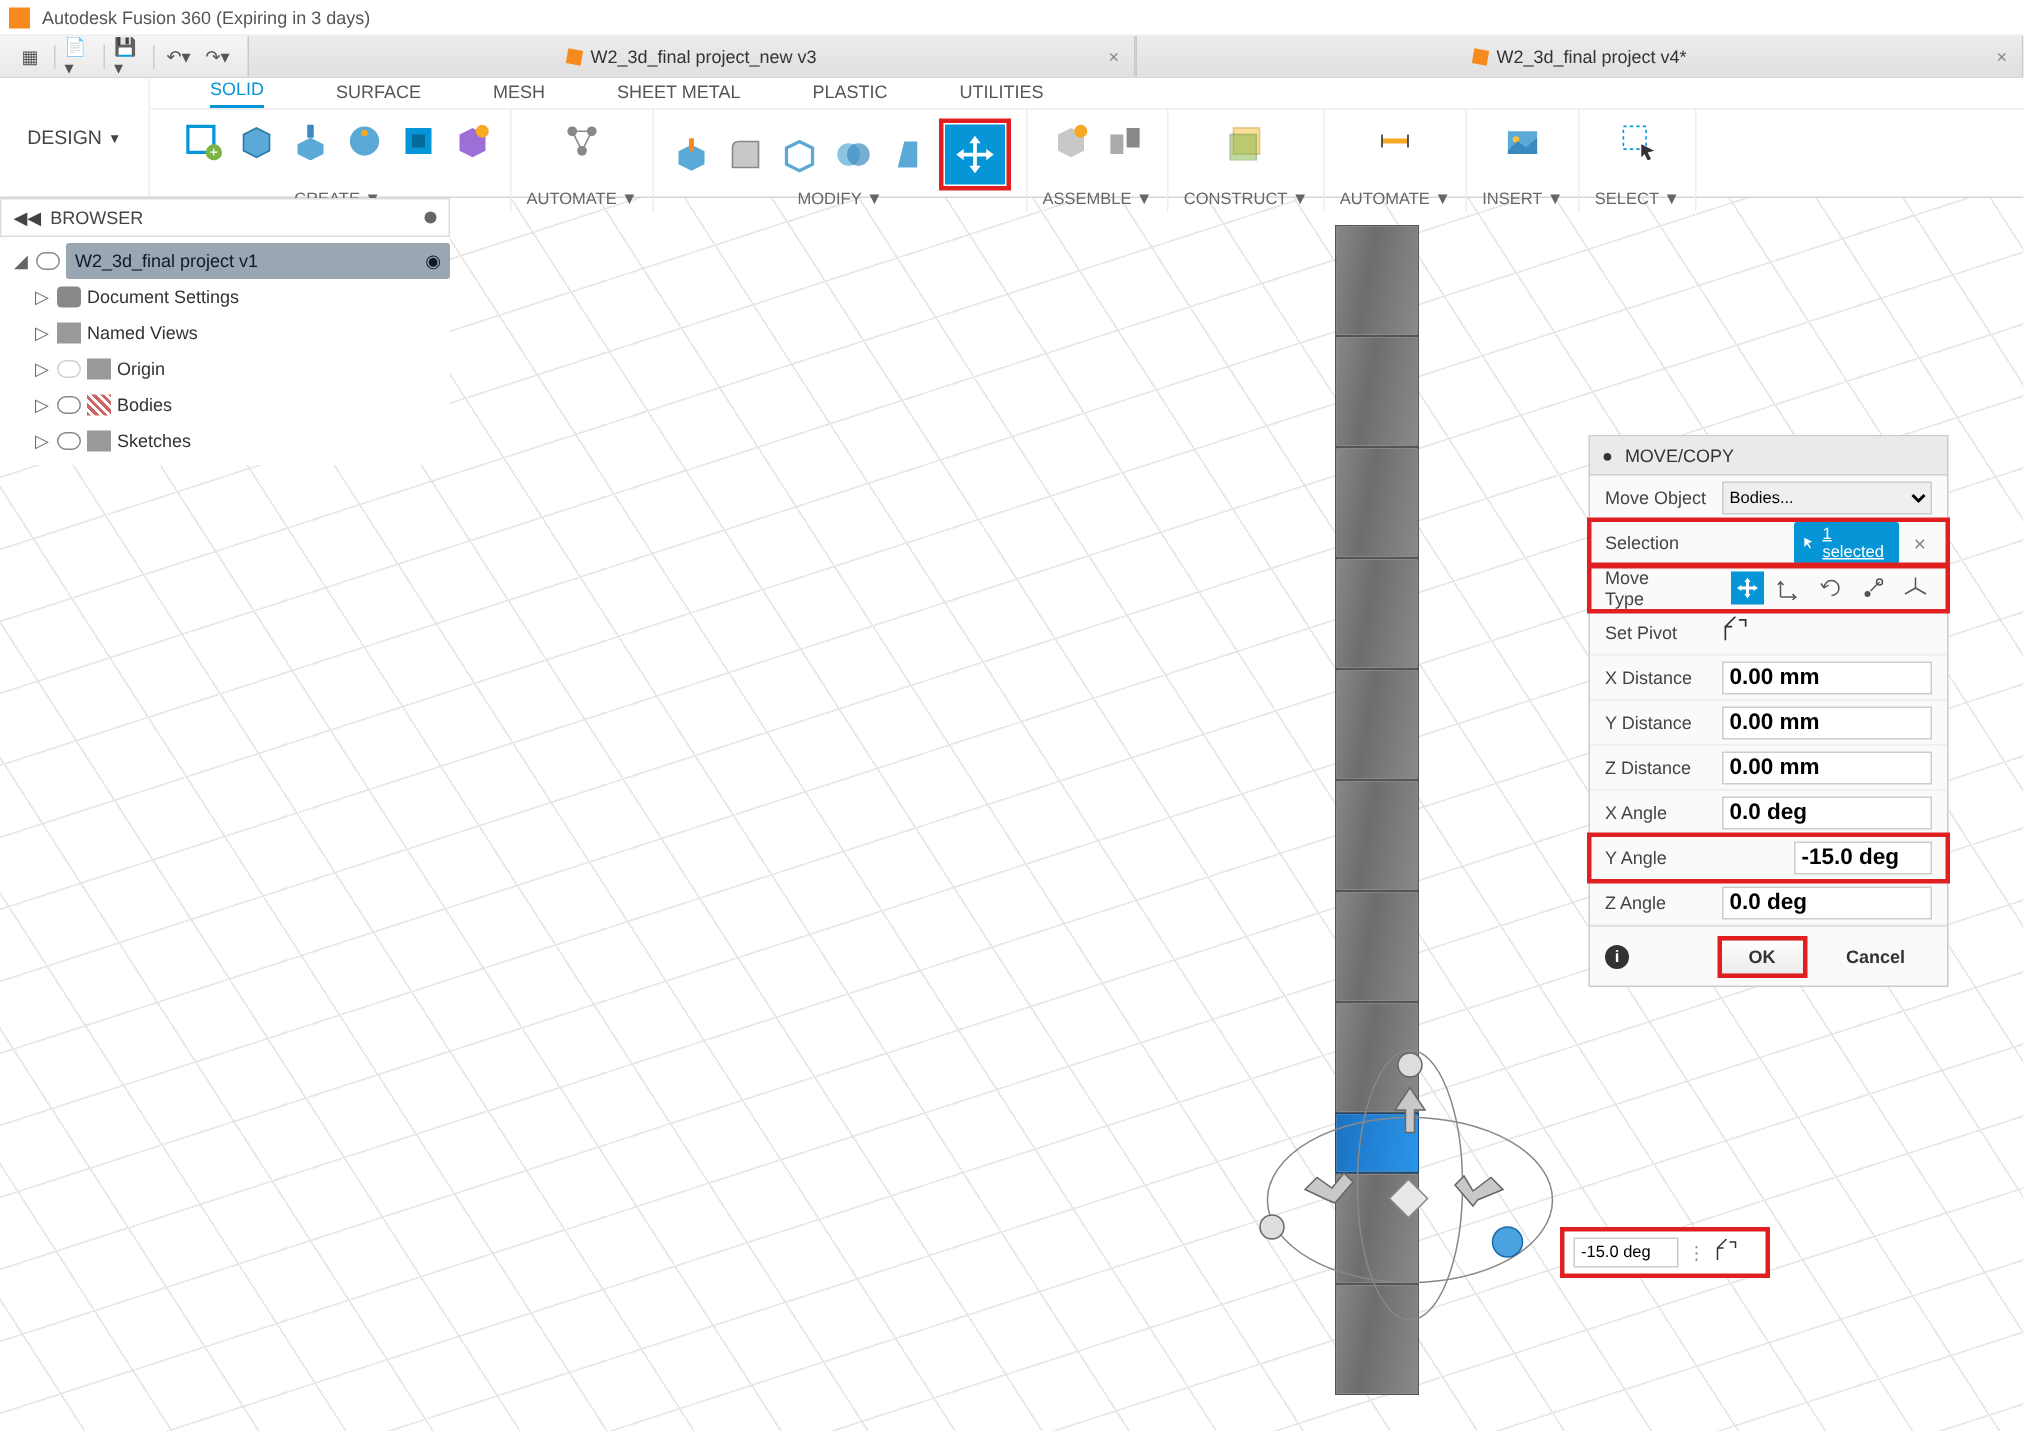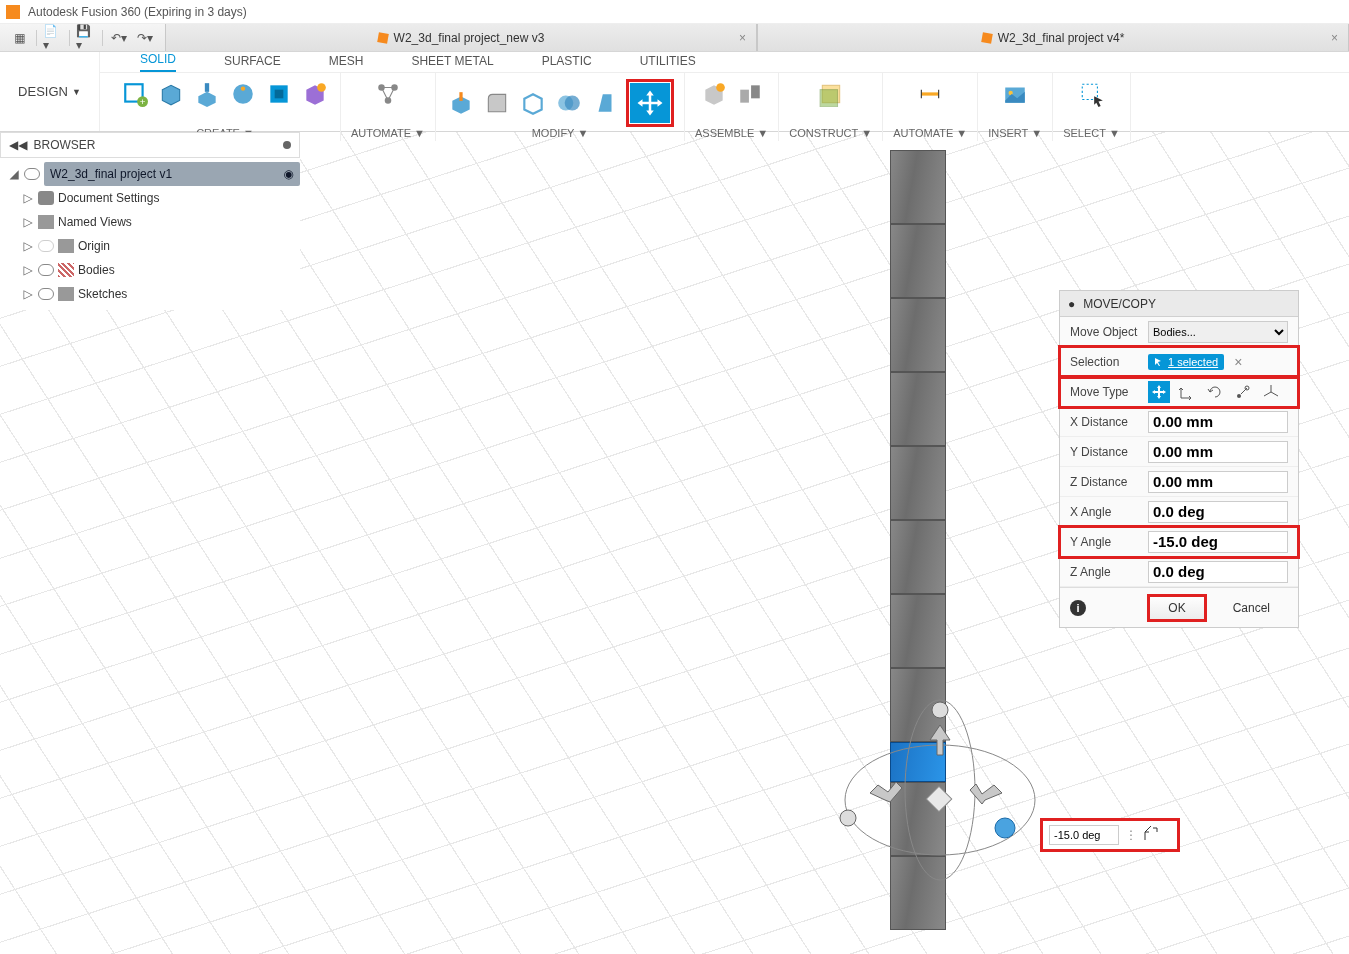--- a/index.html
+++ b/index.html
@@ -67,26 +67,26 @@
 
 .dialog { position:absolute; right:50px; top:290px; width:240px; background:#fafafa; border:1px solid #ccc; font-size:12px; }
 .dialog-hd { height:26px; background:#eaeaea; display:flex; align-items:center; padding:0 8px; gap:8px; border-bottom:1px solid #d0d0d0; }
 .dialog-body { padding:0; }
 .drow { display:flex; align-items:center; height:30px; padding:0 10px; border-bottom:1px solid #eee; }
 .drow .lab { width:78px; color:#444; }
 .drow .val { flex:1; }
 .drow input[type=text] { width:100%; height:20px; border:1px solid #ccc; padding:10px 4px; font-size:15px; background:#fff;font-weight:bold; }
 .drow select { width:100%; height:22px; border:1px solid #ccc; font-size:11px; }
 .sel-pill { background:#0696d7; color:#fff; padding:2px 6px; border-radius:2px; display:inline-flex; align-items:center; gap:4px; font-size:11px;text-decoration:underline; }
-.hl-red { outline:3px solid #e02020; outline-offset:-1px; }
+.hl-red { outline:3px solid #e02020; outline-offset:-1px;gap:48px; }
 .mt-icons { display:flex; gap:6px; }
 .mt-ico { width:22px; height:22px; border:1px solid transparent; display:flex; align-items:center; justify-content:center; }
 .mt-ico.active { background:#0696d7; }
 .dialog-ft { height:40px; display:flex; align-items:center; justify-content:flex-end; padding:0 10px; gap:10px; border-top:1px solid #ddd; }
-.btn { padding:4px 18px; border:1px solid #bbb; background:linear-gradient(#fefefe,#ececec); font-size:12px; color:#333; }
+.btn { padding:4px 18px; border:1px solid #bbb; background:linear-gradient(#fefefe,#ececec); font-size:12px; color:#333;font-weight:bold; }
 .info-i { width:16px;height:16px;border-radius:50%;background:#333;color:#fff;display:flex;align-items:center;justify-content:center;font-size:11px;font-weight:bold; margin-right:auto; }
 .xbtn { color:#888; padding:0 4px; font-size:14px; }
 .disabled { color:#bbb; }
 
 </style>
 </head>
 <body>
 
 <div class="titlebar">
   <div class="titlebar-icon"></div>
@@ -456,20 +456,27 @@
             </svg>
           </div>
         <div class="mt-ico">
             <svg width="16" height="16" viewBox="0 0 16 16">
               <path d="M8 8 L8 1 M8 8 L1 12 M8 8 L15 12" stroke="#555" fill="none"></path>
             </svg>
           </div>
       </div>
     </div>
     <div class="drow">
+      <div class="lab">Set Pivot</div>
+      <div class="val"><span><svg width="18" height="18" viewBox="0 0 16 16">
+              <path d="M2 14 L2 6 L6 6 M2 6 L8 0" stroke="#333" fill="none"></path>
+              <path d="M10 2 L14 2 L14 6" stroke="#333" fill="none"></path>
+            </svg></span></div>
+    </div>
+    <div class="drow">
         <div class="lab">X Distance</div>
         <div class="val"><input type="text" value="0.00 mm" style=""></div>
       </div>
     <div class="drow">
         <div class="lab">Y Distance</div>
         <div class="val"><input type="text" value="0.00 mm" style=""></div>
       </div>
     <div class="drow">
         <div class="lab">Z Distance</div>
         <div class="val"><input type="text" value="0.00 mm" style=""></div>

